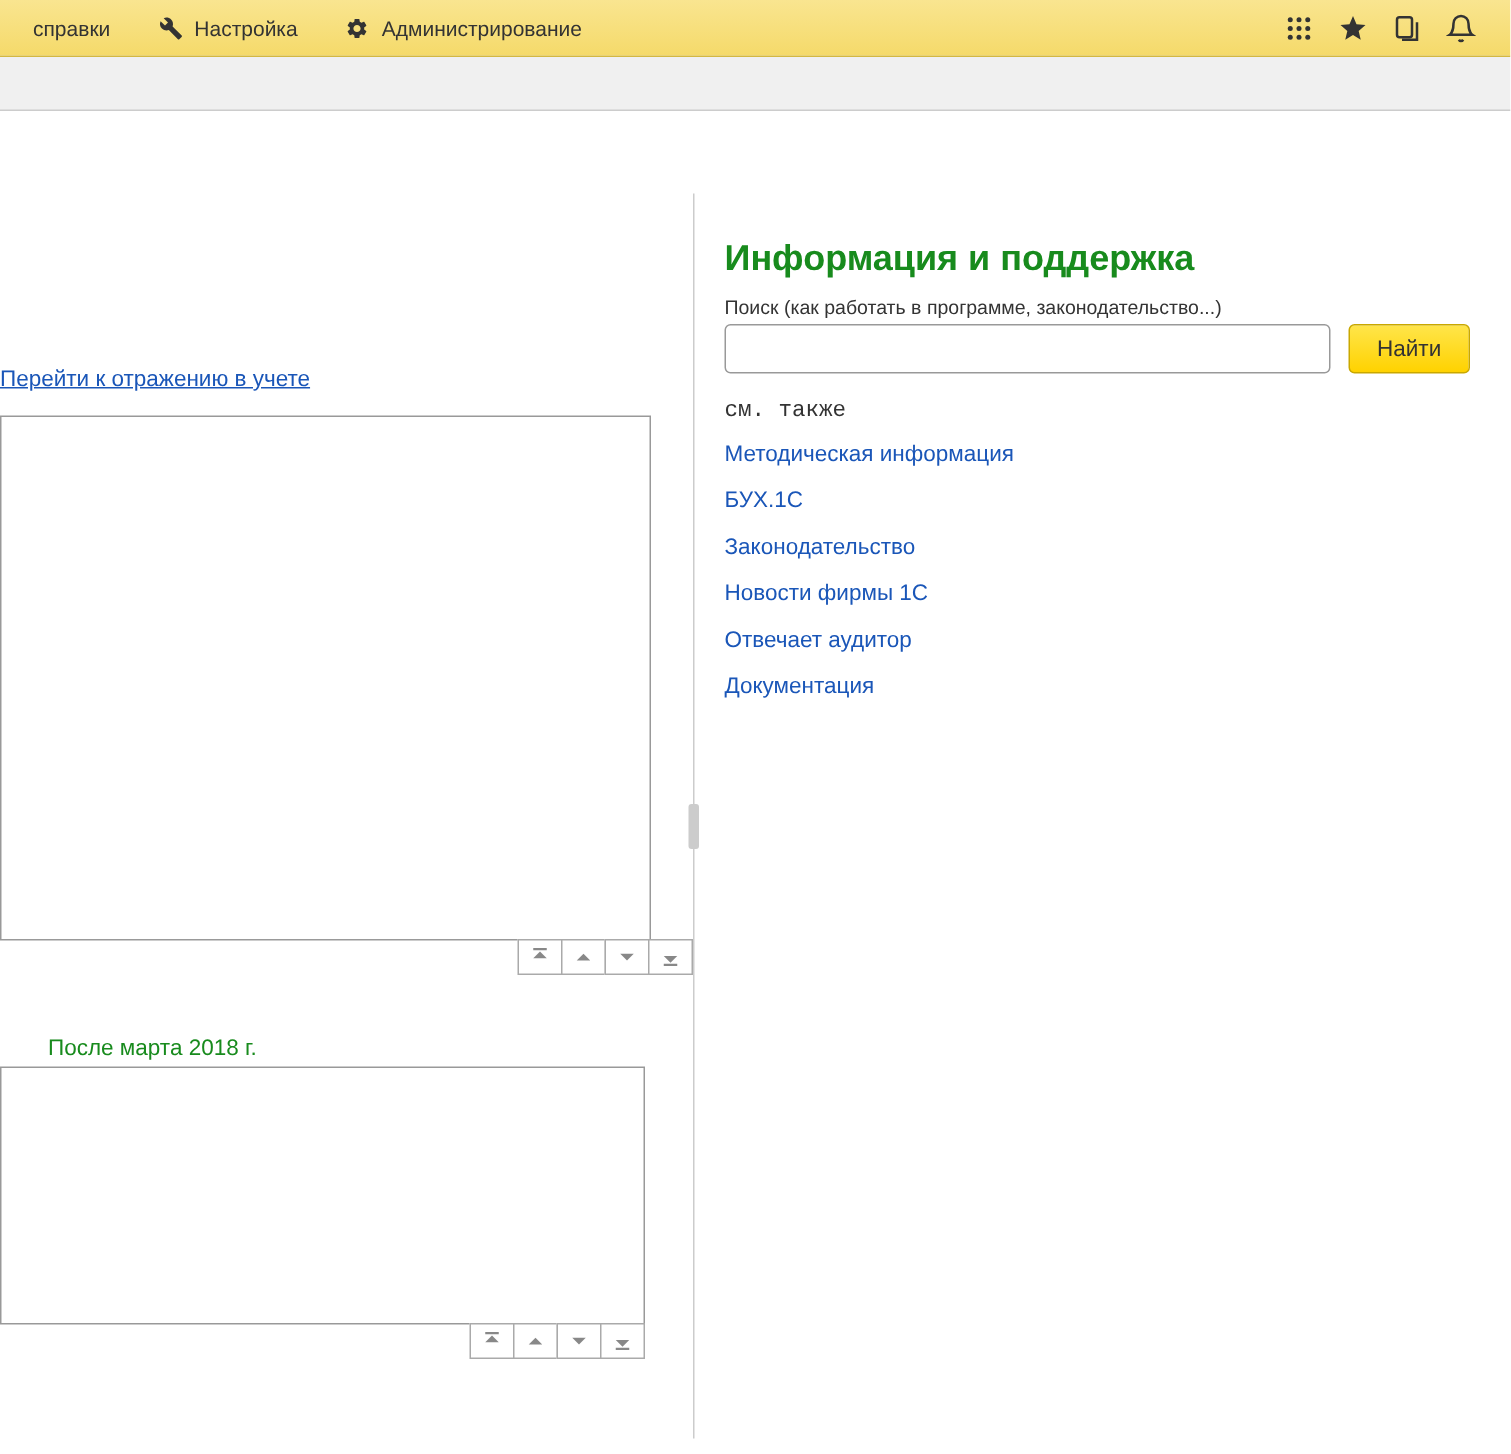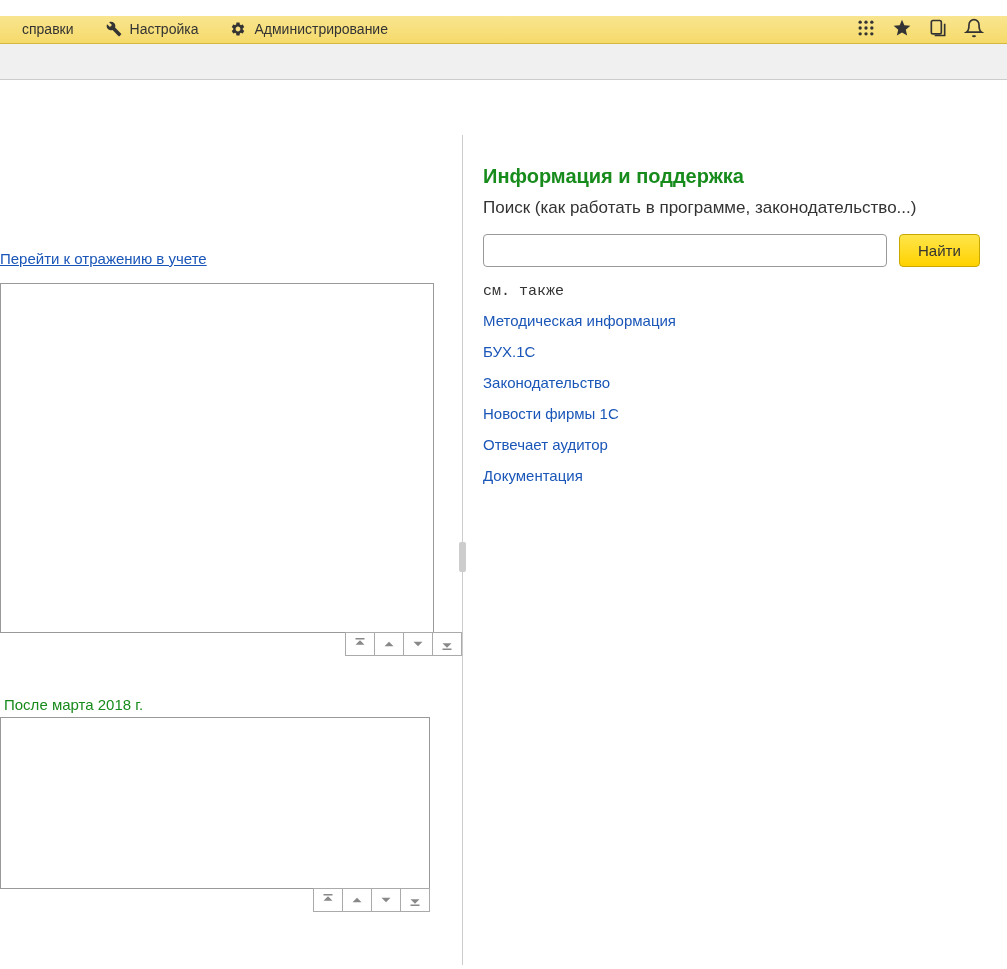--- a/index.html
+++ b/index.html
@@ -10,26 +10,25 @@
       background: #fff;
       width: 1007px;
       height: 969px;
       overflow: hidden;
     }
 
     
     .top-menu {
       background: #f7e07a;
       background: linear-gradient(to bottom, #f9e590, #f5da6a);
-      height: 28px;
-      display: flex;
-      align-items: flex-end;
+      height: 38px;
+      display: flex;
+      align-items: center;
       padding: 0 8px;
       border-bottom: 1px solid #d4b840;
-      margin-top: 16px;
     }
     .top-menu-left {
       display: flex;
       align-items: center;
       gap: 4px;
     }
     .menu-item {
       display: flex;
       align-items: center;
       gap: 8px;
@@ -98,20 +97,21 @@
       width: 434px;
       margin-left: 0;
     }
     .box1 { height: 350px; }
     .box2 { height: 172px; width: 430px; }
 
     .box-label {
       color: #188b1d;
       font-size: 15px;
       padding: 0 0 4px 4px;
+      margin-left: 28px;
     }
 
     .pager {
       display: flex;
       justify-content: flex-end;
       padding: 0;
       margin-top: -1px;
     }
     .pager button {
       width: 30px;
@@ -147,27 +147,27 @@
     }
 
     
     .right-col {
       flex: 1;
       padding: 85px 20px 0 20px;
     }
     .support-title {
       color: #188b1d;
       font-weight: bold;
-      font-size: 20px;
+      font-size: 24px;
       margin-bottom: 10px;
     }
     .search-label {
-      font-size: 17px;
-      color: #333;
-      margin-bottom: 16px;
+      font-size: 13px;
+      color: #333;
+      margin-bottom: 4px;
     }
     .search-row {
       display: flex;
       gap: 12px;
       margin-bottom: 16px;
       align-items: flex-end;
     }
     .search-input {
       flex: 0 0 404px;
       width: 404px;

